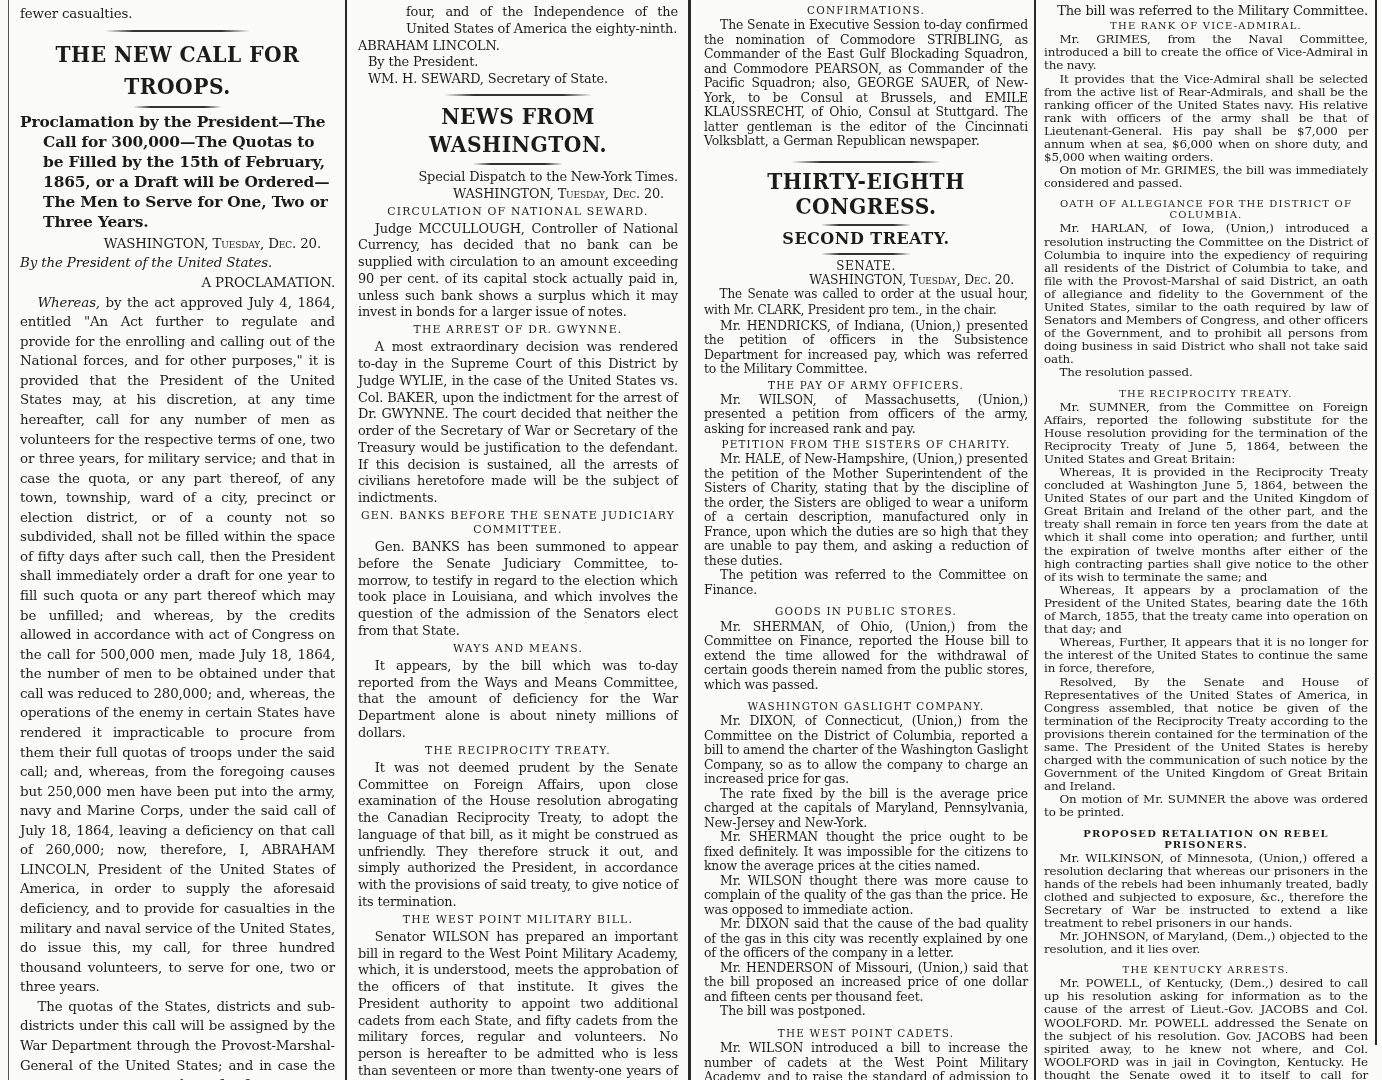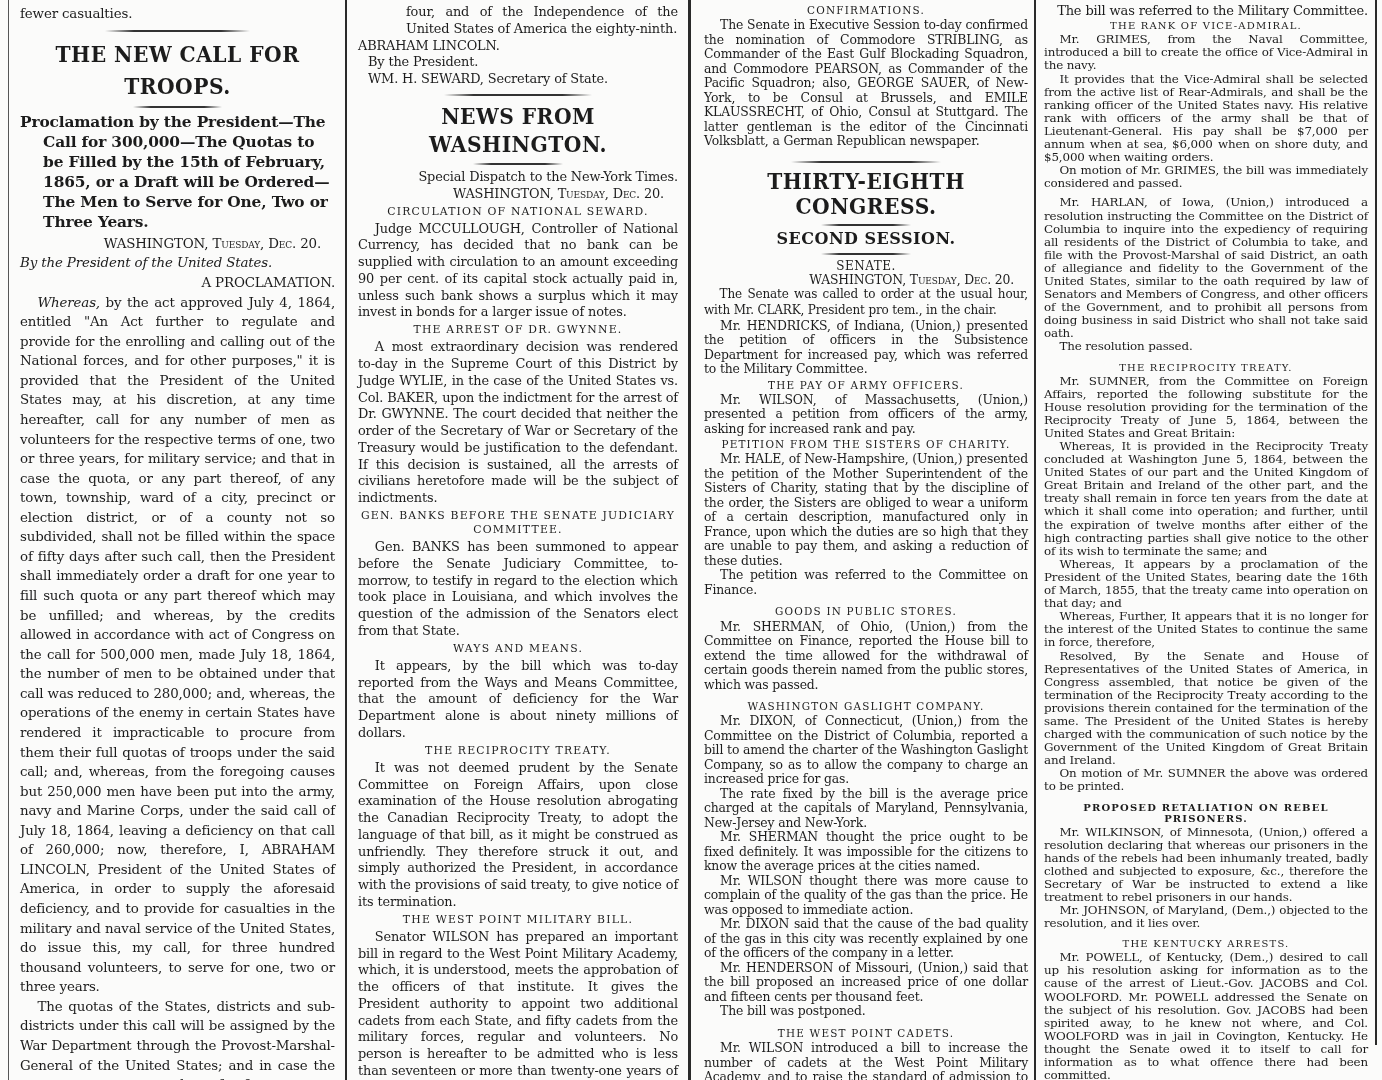--- a/index.html
+++ b/index.html
@@ -91,21 +91,21 @@
     <p>Senator WILSON has prepared an important bill in regard to the West Point Military Academy, which, it is understood, meets the approbation of the officers of that institute. It gives the President authority to appoint two additional cadets from each State, and fifty cadets from the military forces, regular and volunteers. No person is hereafter to be admitted who is less than seventeen or more than twenty-one years of age. Candidates for admission are to undergo a more thorough examination in the various branches of education, and are to have an outline of geography, arithmetic, algebra and geometry.</p>
 
   </div>
 
   <div class="col c3">
     <div class="kicker">CONFIRMATIONS.</div>
     <p>The Senate in Executive Session to-day confirmed the nomination of Commodore STRIBLING, as Commander of the East Gulf Blockading Squadron, and Commodore PEARSON, as Commander of the Pacific Squadron; also, GEORGE SAUER, of New-York, to be Consul at Brussels, and EMILE KLAUSSRECHT, of Ohio, Consul at Stuttgard. The latter gentleman is the editor of the Cincinnati Volksblatt, a German Republican newspaper.</p>
     <div class="dash" style="margin-top:12px"></div>
     <div class="hed big">THIRTY-EIGHTH CONGRESS.</div>
     <div class="dash short"></div>
-    <div class="hed sub">SECOND SESSION.</div>
+    <div class="hed sub">SECOND TREATY.</div>
     <div class="dash short"></div>
     <div class="hed" style="font-size:12px;font-weight:normal">SENATE.</div>
     <p class="dateline sc">WASHINGTON, Tuesday, Dec. 20.</p>
     <p style="font-size:12px;line-height:1.3">The Senate was called to order at the usual hour, with Mr. CLARK, President pro tem., in the chair.</p>
     <p>Mr. HENDRICKS, of Indiana, (Union,) presented the petition of officers in the Subsistence Department for increased pay, which was referred to the Military Committee.</p>
 
     <div class="kicker">THE PAY OF ARMY OFFICERS.</div>
     <p>Mr. WILSON, of Massachusetts, (Union,) presented a petition from officers of the army, asking for increased rank and pay.</p>
 
     <div class="kicker">PETITION FROM THE SISTERS OF CHARITY.</div>
@@ -134,20 +134,21 @@
 
   <div class="col c4">
     <p class="center" style="font-size:13px">The bill was referred to the Military Committee.</p>
 
     <div class="kicker">THE RANK OF VICE-ADMIRAL.</div>
     <p>Mr. GRIMES, from the Naval Committee, introduced a bill to create the office of Vice-Admiral in the navy.</p>
     <p>It provides that the Vice-Admiral shall be selected from the active list of Rear-Admirals, and shall be the ranking officer of the United States navy. His relative rank with officers of the army shall be that of Lieutenant-General. His pay shall be $7,000 per annum when at sea, $6,000 when on shore duty, and $5,000 when waiting orders.</p>
     <p>On motion of Mr. GRIMES, the bill was immediately considered and passed.</p>
 
     <div class="gap"></div>
+    <div class="kicker">OATH OF ALLEGIANCE FOR THE DISTRICT OF COLUMBIA.</div>
     <p>Mr. HARLAN, of Iowa, (Union,) introduced a resolution instructing the Committee on the District of Columbia to inquire into the expediency of requiring all residents of the District of Columbia to take, and file with the Provost-Marshal of said District, an oath of allegiance and fidelity to the Government of the United States, similar to the oath required by law of Senators and Members of Congress, and other officers of the Government, and to prohibit all persons from doing business in said District who shall not take said oath.</p>
     <p>The resolution passed.</p>
 
     <div class="gap"></div>
     <div class="kicker">THE RECIPROCITY TREATY.</div>
     <p>Mr. SUMNER, from the Committee on Foreign Affairs, reported the following substitute for the House resolution providing for the termination of the Reciprocity Treaty of June 5, 1864, between the United States and Great Britain:</p>
     <p>Whereas, It is provided in the Reciprocity Treaty concluded at Washington June 5, 1864, between the United States of our part and the United Kingdom of Great Britain and Ireland of the other part, and the treaty shall remain in force ten years from the date at which it shall come into operation; and further, until the expiration of twelve months after either of the high contracting parties shall give notice to the other of its wish to terminate the same; and</p>
     <p>Whereas, It appears by a proclamation of the President of the United States, bearing date the 16th of March, 1855, that the treaty came into operation on that day; and</p>
     <p>Whereas, Further, It appears that it is no longer for the interest of the United States to continue the same in force, therefore,</p>
     <p>Resolved, By the Senate and House of Representatives of the United States of America, in Congress assembled, that notice be given of the termination of the Reciprocity Treaty according to the provisions therein contained for the termination of the same. The President of the United States is hereby charged with the communication of such notice by the Government of the United Kingdom of Great Britain and Ireland.</p>

